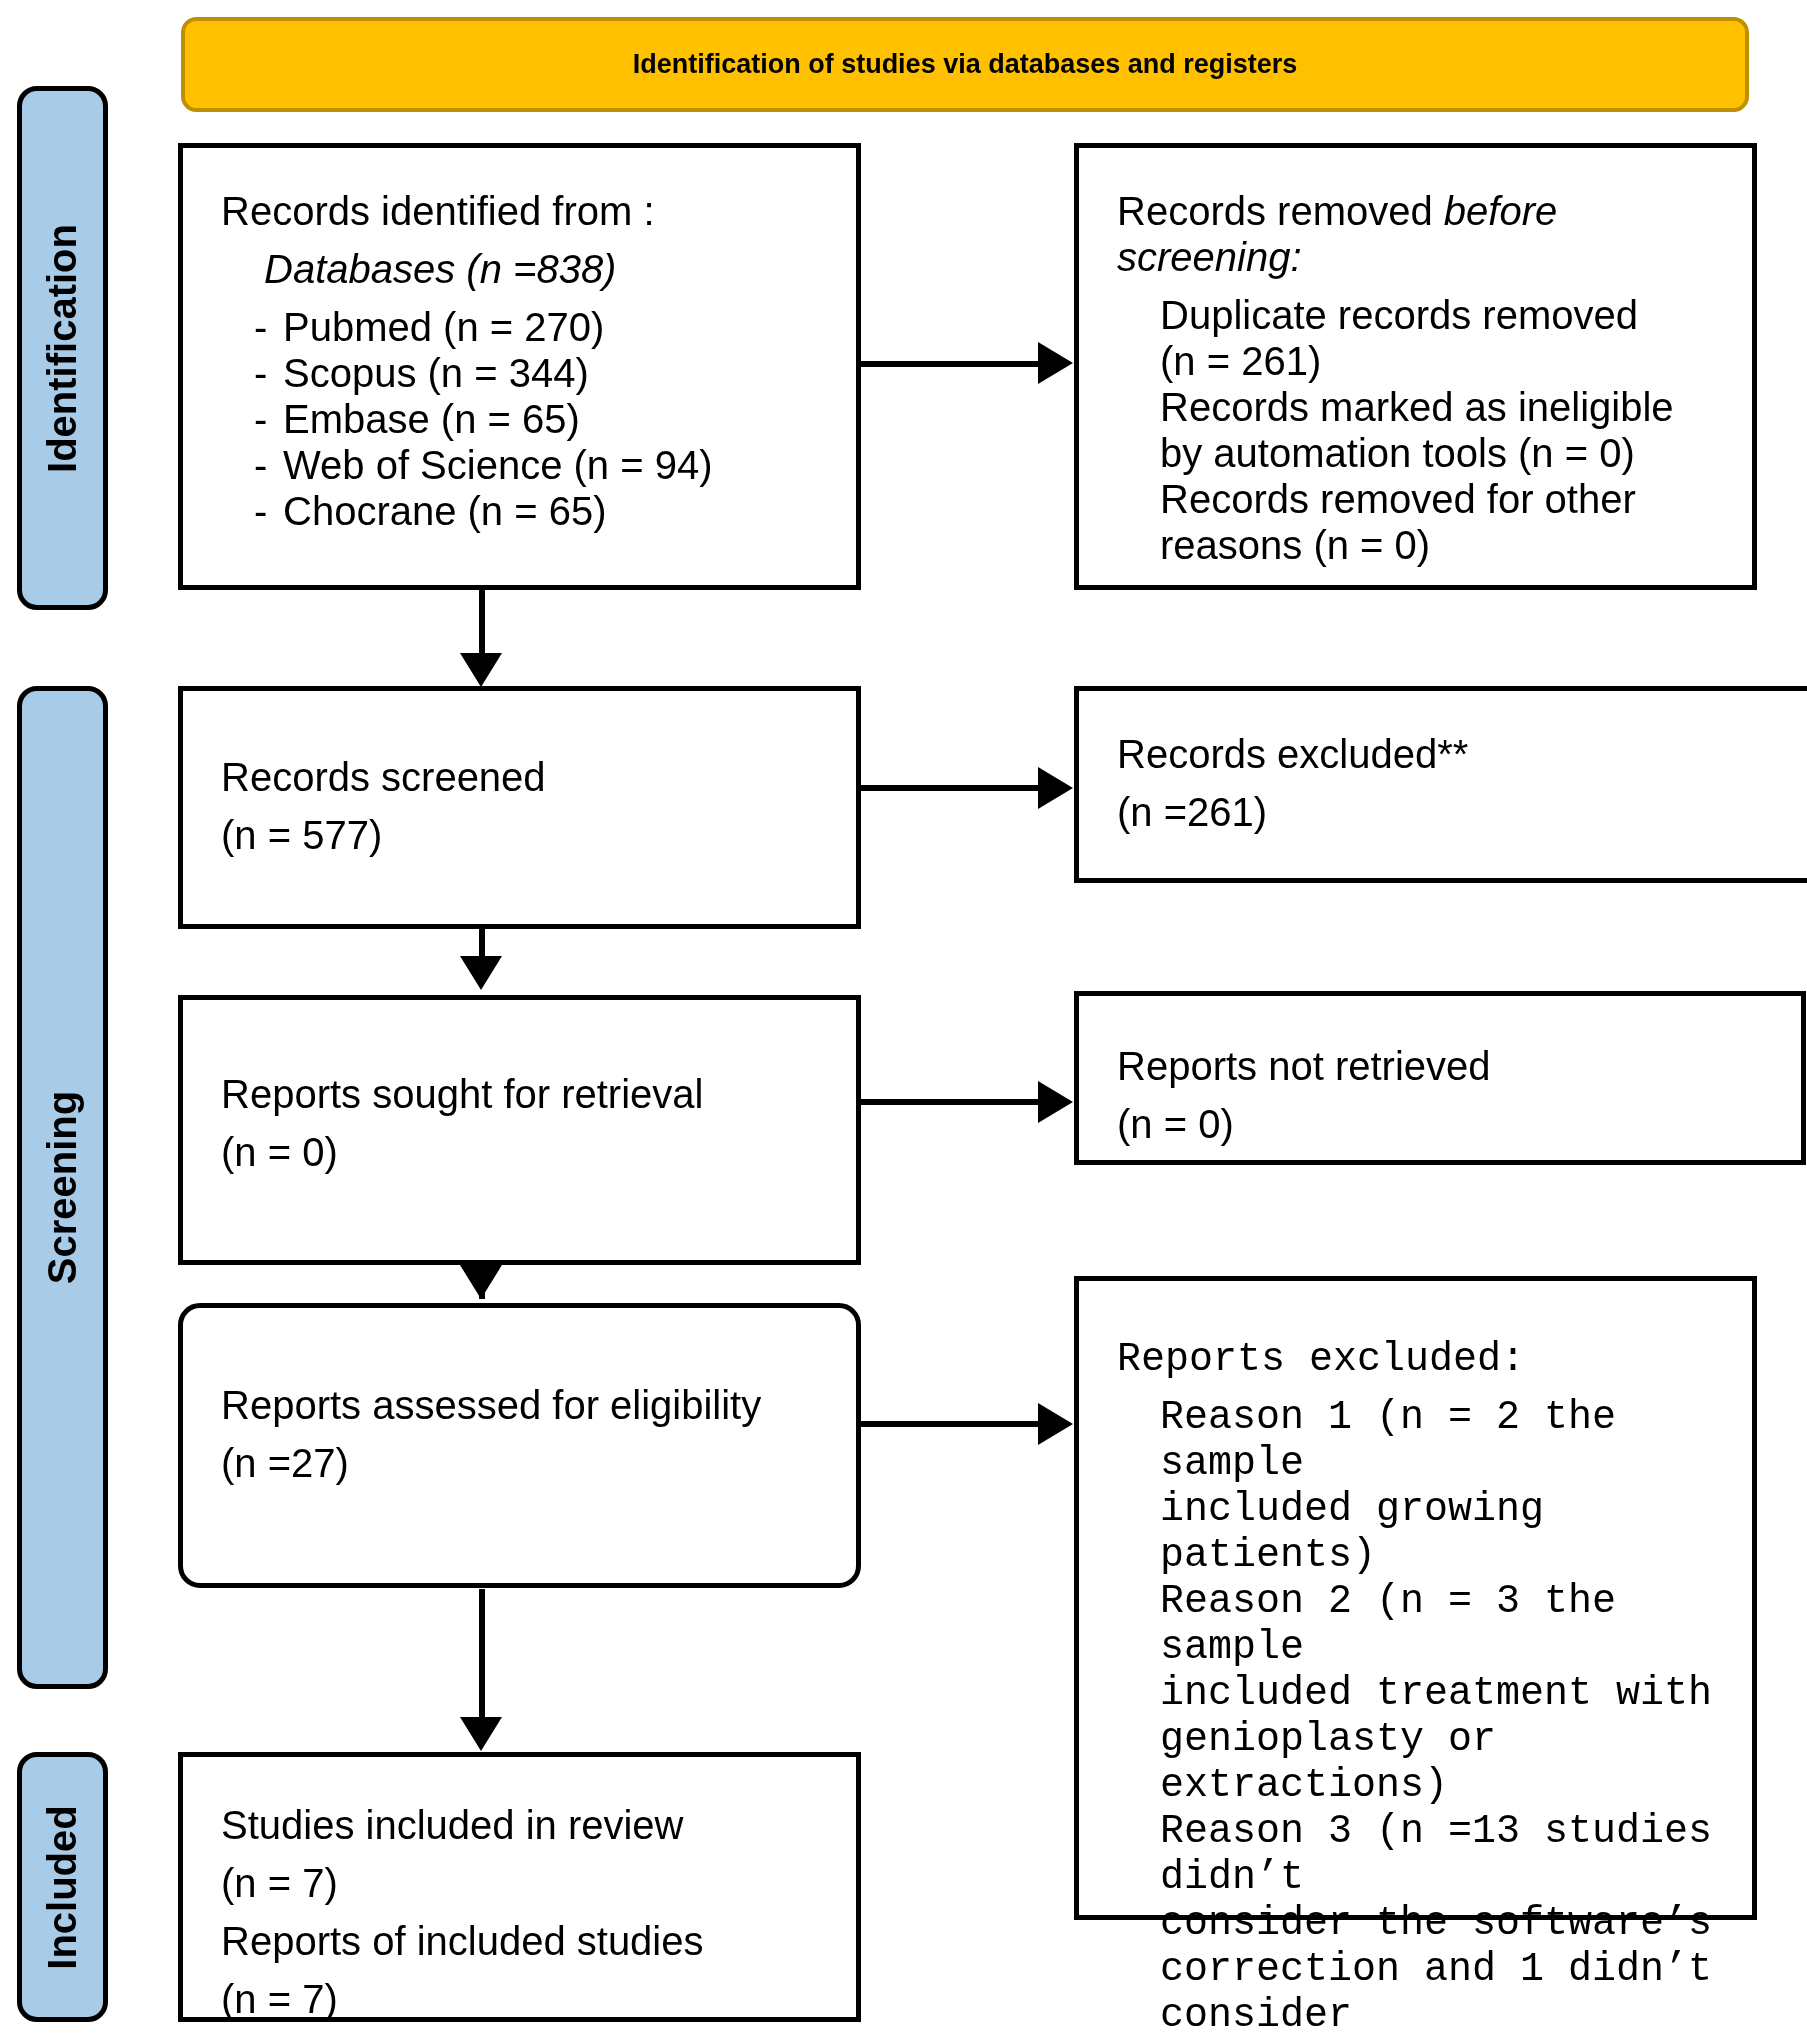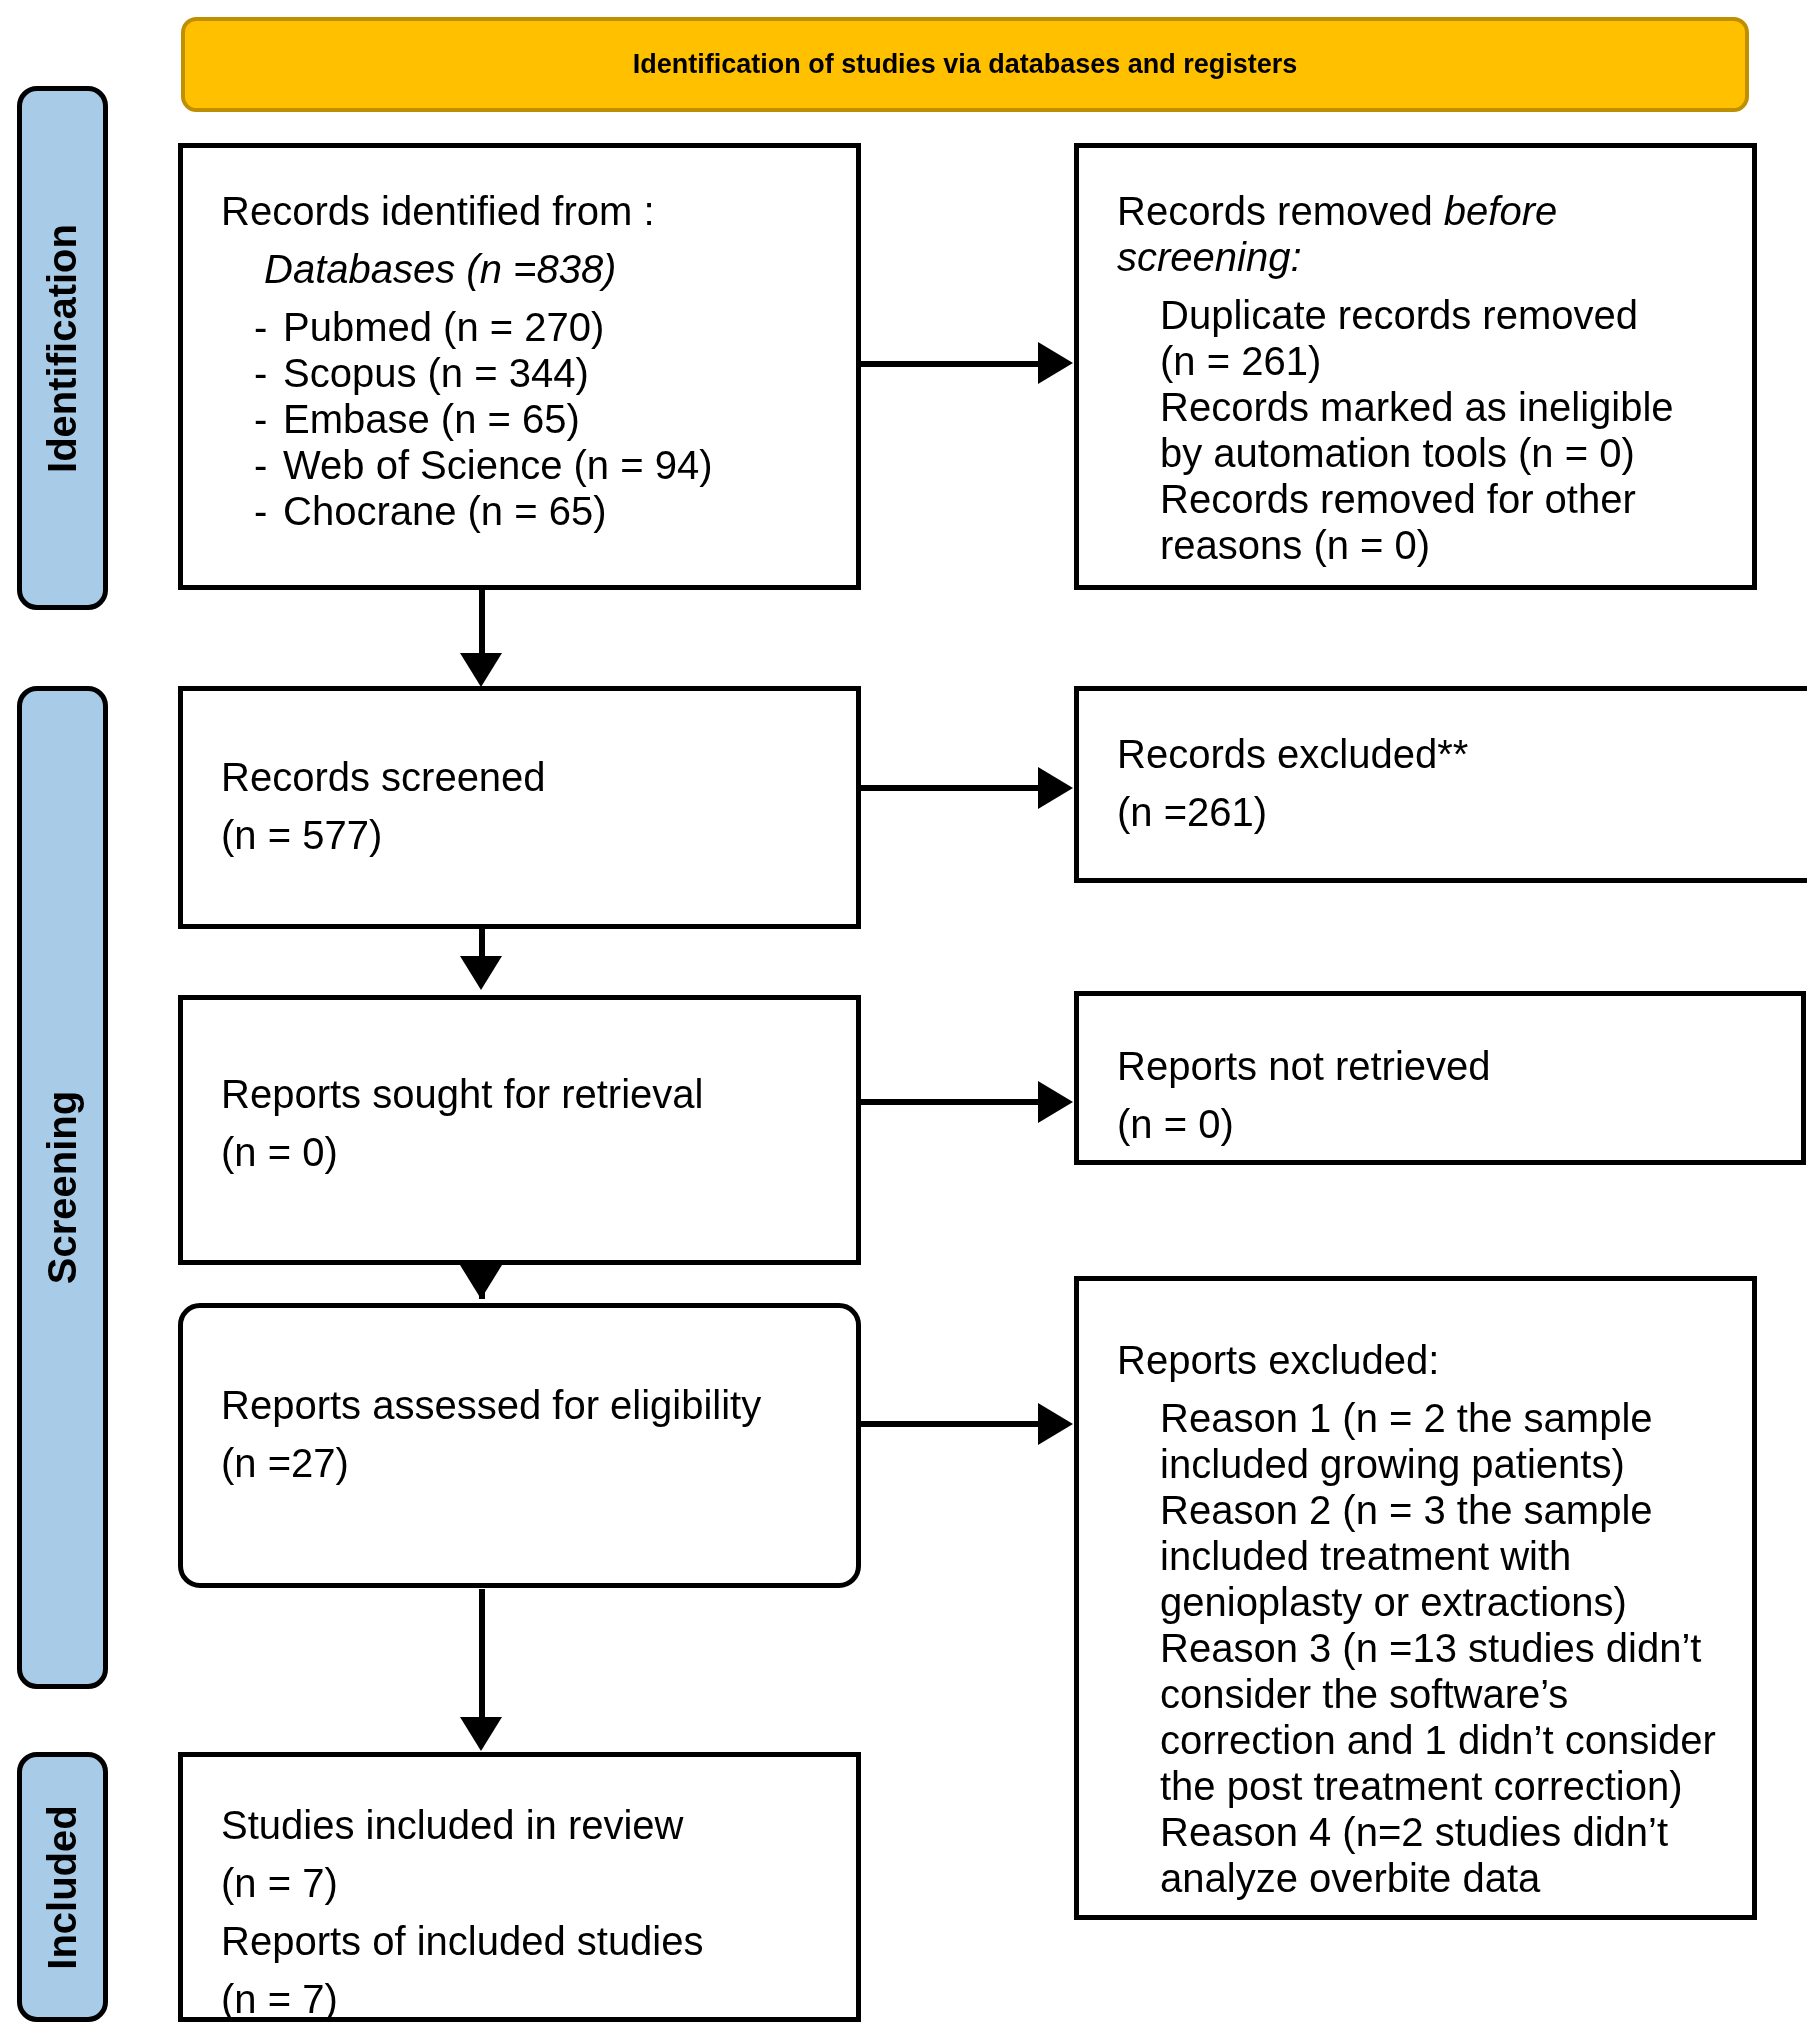--- a/index.html
+++ b/index.html
@@ -217,21 +217,21 @@
   <div class="arrow-down" style="left:460px;top:1265px;"></div>
 
   <div class="box" style="left:178px;top:1303px;width:683px;height:285px;border-radius:22px;">
     <p style="margin-top:46px;">Reports assessed for eligibility</p>
     <p>(n =27)</p>
   </div>
 
   <div class="hline" style="left:861px;top:1421px;width:184px;"></div>
   <div class="arrow-right" style="left:1038px;top:1403px;"></div>
 
-  <div class="box" style="left:1074px;top:1276px;width:683px;height:644px;">
+  <div class="box" style="left:1074px;top:1276px;width:683px;height:644px;font-family:Liberation Mono, monospace;">
     <p style="margin-top:28px;">Reports excluded:</p>
     <p class="hang">Reason 1 (n = 2 the sample
 included growing patients)
 Reason 2 (n = 3 the sample
 included treatment with
 genioplasty or extractions)
 Reason 3 (n =13 studies didn’t
 consider the software’s
 correction and 1 didn’t consider
 the post treatment correction)

